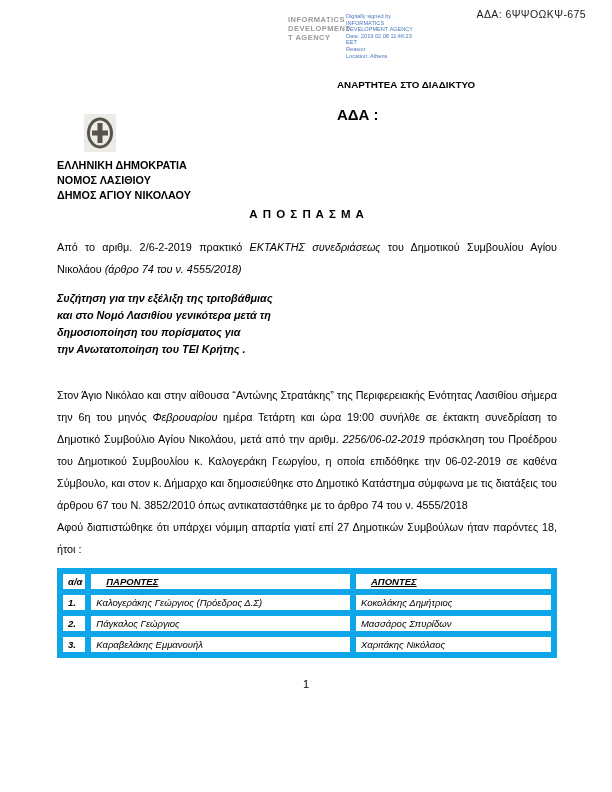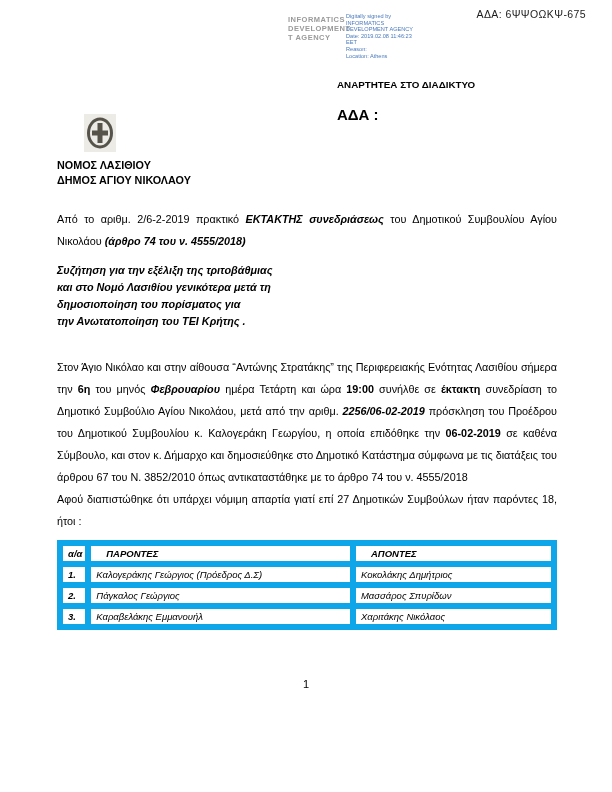--- a/index.html
+++ b/index.html
@@ -39,23 +39,23 @@
   }
   .flow{position:absolute;left:57px;top:208px;width:500px;}
   .doc-title{
     text-align:center;font-weight:bold;font-size:11.5px;
     letter-spacing:1px;margin:0 0 16px 0;color:#000;
   }
   .para{
     font-size:10.8px;line-height:22px;text-align:justify;
     margin:0;color:#000;
   }
-  .b{font-weight:bold;}
+  .b{font-weight:normal;}
   .i{font-style:italic;}
-  .u{padding-left:10px;}
+  .u{text-decoration:underline;padding-left:10px;}
   .decision{display:flex;margin:10px 0 12px 0;}
   .decision-label{
     flex:0 0 197px;font-weight:bold;font-size:10.8px;line-height:17px;color:#000;
   }
   .decision-summary{
     flex:1;font-weight:bold;font-style:italic;
     font-size:10.8px;line-height:17px;color:#000;
   }
   .body-para{margin-top:26px;}
   .quorum-para{}
@@ -106,26 +106,28 @@
   <div class="emblem">
     <svg width="32" height="38" viewBox="0 0 32 38" xmlns="http://www.w3.org/2000/svg">
       <rect width="32" height="38" fill="#ecebe6"></rect>
       <ellipse cx="16" cy="19" rx="11.5" ry="14" fill="none" stroke="#56534a" stroke-width="3"></ellipse>
       <rect x="13.5" y="9" width="5" height="20" fill="#56534a"></rect>
       <rect x="8" y="16.5" width="16" height="5" fill="#56534a"></rect>
     </svg>
   </div>
 
   <div class="org">
+    <div>ΕΛΛΗΝΙΚΗ ΔΗΜΟΚΡΑΤΙΑ</div>
     <div>ΝΟΜΟΣ ΛΑΣΙΘΙΟΥ</div>
     <div>ΔΗΜΟΣ ΑΓΙΟΥ ΝΙΚΟΛΑΟΥ</div>
   </div>
 
   <div class="flow">
 
+    <div class="doc-title">Α Π Ο Σ Π Α Σ Μ Α</div>
 
     <p class="para"><span>Από το αριθμ. 2/6-2-2019 πρακτικό </span><span class="b i">ΕΚΤΑΚΤΗΣ συνεδριάσεως</span><span> του Δημοτικού Συμβουλίου Αγίου Νικολάου </span><span class="b i">(άρθρο 74 του ν. 4555/2018)</span></p>
 
     <div class="decision">
       <div class="decision-summary">
         <div>Συζήτηση για την εξέλιξη της τριτοβάθμιας</div>
         <div>και στο Νομό Λασιθίου  γενικότερα μετά τη</div>
         <div>δημοσιοποίηση του πορίσματος για</div>
         <div>την Ανωτατοποίηση του ΤΕΙ Κρήτης .</div>
       </div>

